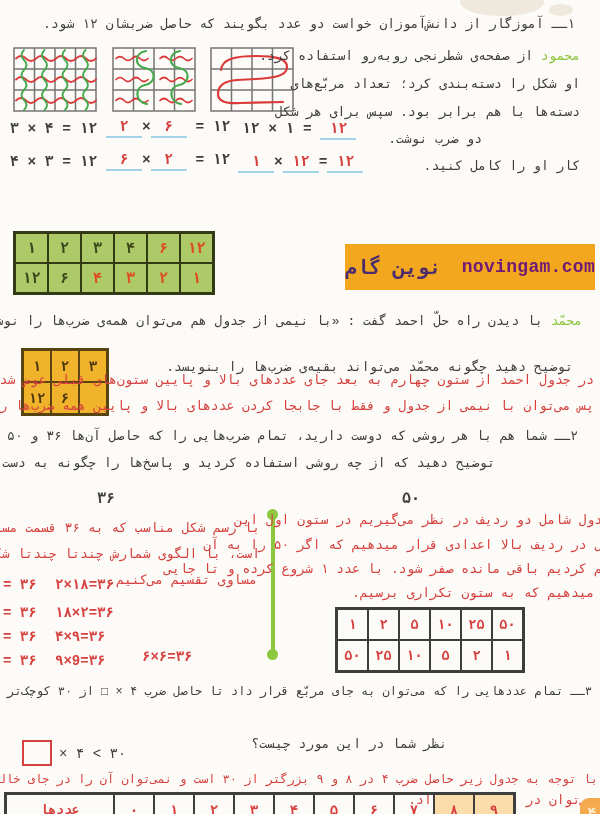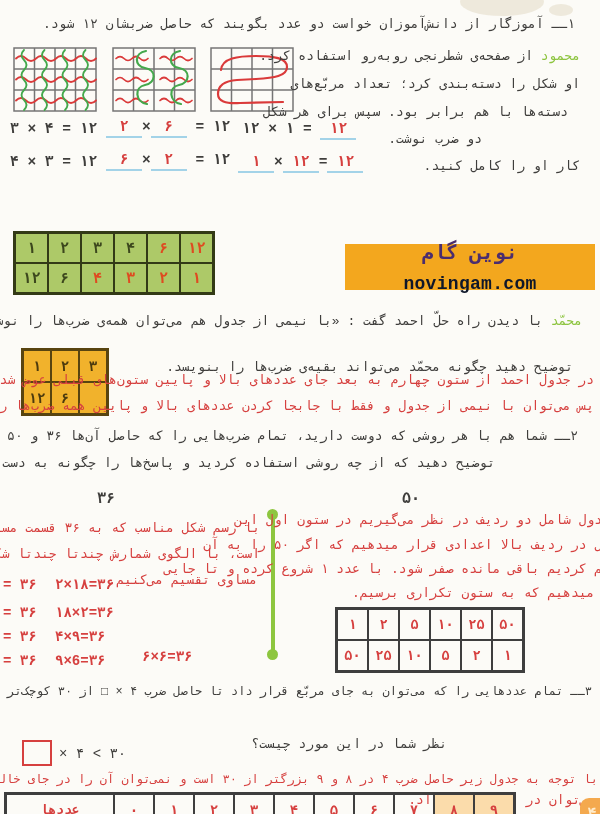--- a/index.html
+++ b/index.html
@@ -17,23 +17,23 @@
   .gtbl{position:absolute;left:13px;top:231px;display:grid;grid-template-columns:repeat(6,33px);
         grid-auto-rows:30px;border:2px solid #333a16;}
   .gtbl .c{background:#adc968;border:1px solid #333a16;display:flex;align-items:center;
         justify-content:center;font-size:15px;font-weight:bold;color:#3c471d;}
   .gtbl .rd{color:#df4a20;}
   .ytbl{position:absolute;left:21px;top:348px;display:grid;grid-template-columns:repeat(3,28px);
         grid-auto-rows:32px;border:2px solid #584410;}
   .ytbl .c{background:#f1b22c;border:1px solid #584410;display:flex;align-items:center;
         justify-content:center;font-size:14px;font-weight:bold;color:#4c3a0e;}
   .wm{position:absolute;left:345px;top:244px;width:250px;height:46px;background:#f3a71e;
-      display:flex;align-items:center;justify-content:center;gap:9px;direction:ltr;flex-direction:column;}
+      display:flex;align-items:center;justify-content:space-between;gap:9px;direction:ltr;}
   .wm .fa{color:#4b2d6e;font-weight:bold;font-size:20px;}
-  .wm .en{color:#0f172a;font-weight:bold;font-size:18px;letter-spacing:.3px;}
+  .wm .en{color:#701a75;font-weight:bold;font-size:18px;letter-spacing:.3px;}
   .tbl50{position:absolute;left:335px;top:607px;display:grid;grid-template-columns:repeat(6,31px);
         grid-auto-rows:31px;border:2px solid #3e3e3e;}
   .tbl50 .c{border:1px solid #3e3e3e;display:flex;align-items:center;justify-content:center;
         font-size:13.5px;font-weight:bold;color:#d6403f;background:#fcfbf7;}
   .btbl{position:absolute;left:4px;top:792px;border:2px solid #3e3e3e;}
   .btbl .row{display:flex;}
   .btbl .lc{width:106px;border:1px solid #3e3e3e;display:flex;align-items:center;justify-content:center;
         font-size:13px;font-weight:bold;color:#d6403f;}
   .btbl .c{width:38px;border:1px solid #3e3e3e;display:flex;align-items:center;justify-content:center;
         font-size:14px;font-weight:bold;color:#d6403f;}
@@ -94,21 +94,21 @@
 
   <svg style="position:absolute;left:210px;top:47px;" width="84" height="65" viewBox="0 0 84 65">
     <path d="M1 1H83V64H1Z M21.5 1V64 M42 1V64 M62.5 1V64 M1 22H83 M1 43H83" stroke="#757575" stroke-width="1.5" fill="none"></path>
     <path d="M11 23C12 11 28 9 46 9C64 9 77 11 77 20C77 29 64 31 46 32L27 33C13 34 8 40 8 47C8 54 15 57 30 56L73 55" stroke="#da3a3a" stroke-width="2.2" fill="none" stroke-linecap="round"></path>
   </svg>
 
   <div class="t" style="top:48px;right:20px;">
     <span class="grn">محمود</span><span> از صفحه‌ی شطرنجی روبه‌رو استفاده کرد.</span>
   </div>
   <div class="t" style="top:76px;right:20px;">او شکل را دسته‌بندی کرد؛ تعداد مربّع‌های</div>
-  <div class="t" style="top:104px;right:32px;">دسته‌ها با هم برابر بود. سپس برای هر شکل</div>
+  <div class="t" style="top:104px;right:20px;">دسته‌ها با هم برابر بود. سپس برای هر شکل</div>
   <div class="t" style="top:131px;right:118px;">دو ضرب نوشت.</div>
   <div class="t" style="top:158px;right:20px;">کار او را کامل کنید.</div>
 
   <div class="eq" style="left:10px;top:120px;">۳ × ۴ = ۱۲</div>
   <div class="eq" style="left:106px;top:118px;">
     <span class="ul">۲</span><span>×</span><span class="ul">۶</span> <span>= ۱۲</span>
   </div>
   <div class="eq" style="left:242px;top:120px;">
     <span>۱۲ × ۱ =</span> <span class="ul">۱۲</span>
   </div>
@@ -166,21 +166,21 @@
   <div class="note" style="top:520px;right:340px;">با رسم شکل مناسب که به ۳۶ قسمت مساوی تقسیم</div>
   <div class="note" style="top:546px;right:340px;">است، با الگوی شمارش چندتا چندتا شکل را به دس</div>
   <div class="note" style="top:572px;right:343px;">مساوی تقسیم می‌کنیم.</div>
   <div class="eqhw" style="left:3px;top:576px;">= ۳۶</div>
   <div class="eqhw" style="left:3px;top:604px;">= ۳۶</div>
   <div class="eqhw" style="left:3px;top:628px;">= ۳۶</div>
   <div class="eqhw" style="left:3px;top:652px;">= ۳۶</div>
   <div class="eqhw" style="left:55px;top:576px;">۲×۱۸=۳۶</div>
   <div class="eqhw" style="left:55px;top:604px;">۱۸×۲=۳۶</div>
   <div class="eqhw" style="left:55px;top:628px;">۴×۹=۳۶</div>
-  <div class="eqhw" style="left:55px;top:652px;">۹×6=۳۶</div>
+  <div class="eqhw" style="left:55px;top:652px;">۹×9=۳۶</div>
   <div class="eqhw" style="left:142px;top:648px;">۶×۶=۳۶</div>
 
   <div class="divider"></div>
   <div class="dot" style="left:267px;top:509px;"></div>
   <div class="dot" style="left:267px;top:649px;"></div>
 
   <div class="notehead" style="left:402px;top:489px;">۵۰</div>
   <div class="note" style="top:512px;right:-10px;">جدول شامل دو ردیف در نظر می‌گیریم در ستون اول این</div>
   <div class="note" style="top:537px;right:-10px;">ول در ردیف بالا اعدادی قرار میدهیم که اگر ۵۰ را به آن</div>
   <div class="note" style="top:561px;right:-10px;">یم کردیم باقی مانده صفر شود. با عدد ۱ شروع کرده و تا جایی</div>

